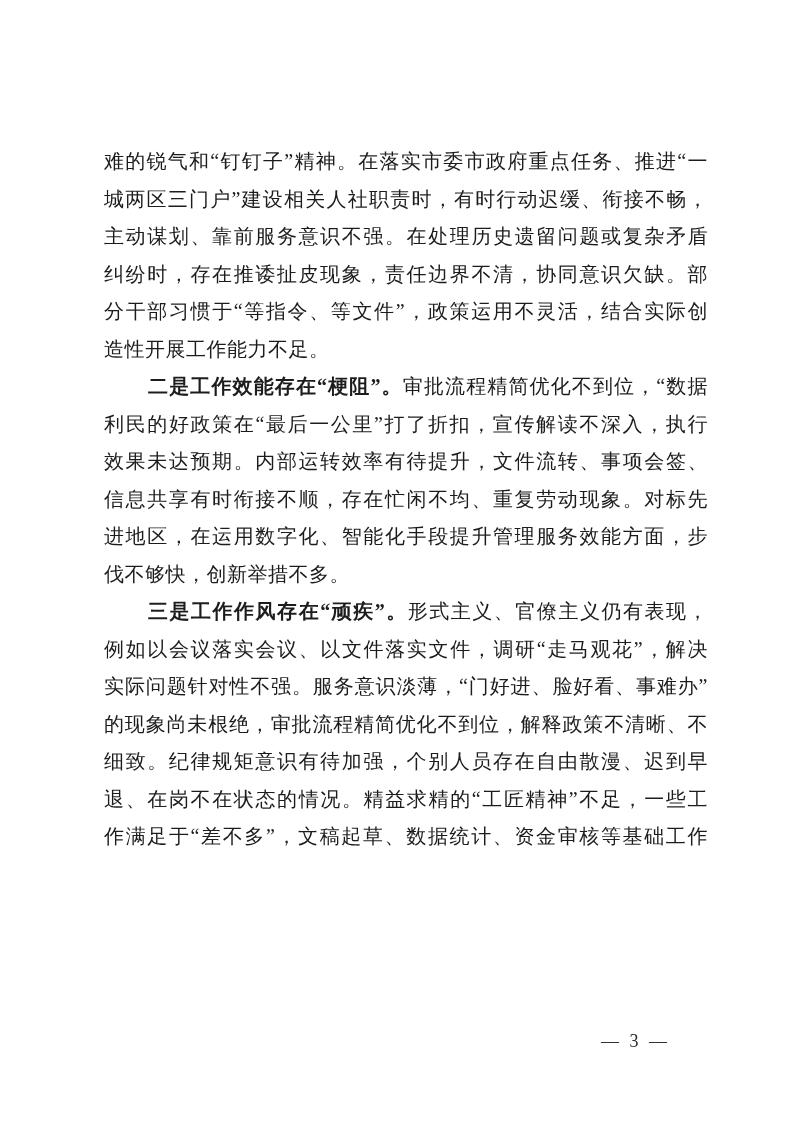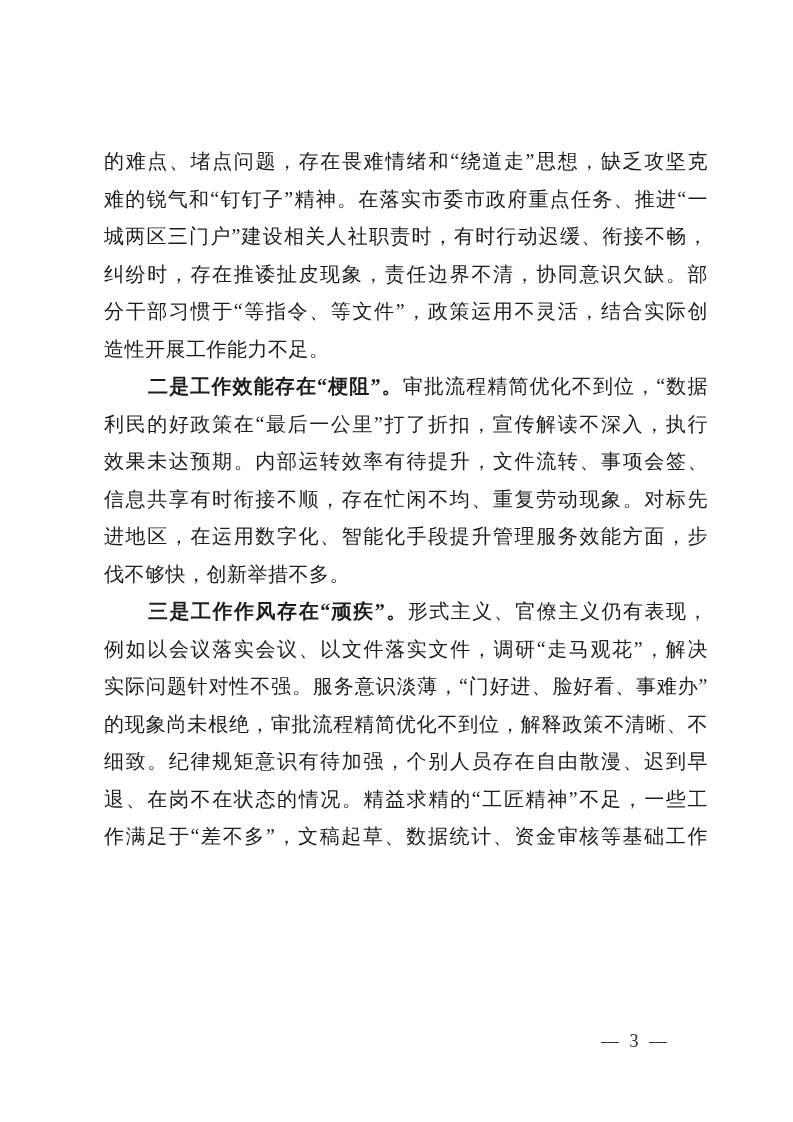--- a/index.html
+++ b/index.html
@@ -54,23 +54,23 @@
     font-size: 18px;
     letter-spacing: 3px;
     white-space: nowrap;
   }
 </style>
 </head>
 <body>
 
 <div class="page">
   <div class="text-block" id="text-block">
-      <div class="line">的难点、堵点问题，存在畏难情绪和“绕道走”思想，缺乏攻坚克</div>
       <div class="line">难的锐气和“钉钉子”精神。在落实市委市政府重点任务、推进“一</div>
       <div class="line">城两区三门户”建设相关人社职责时，有时行动迟缓、衔接不畅，</div>
+      <div class="line">主动谋划、靠前服务意识不强。在处理历史遗留问题或复杂矛盾</div>
       <div class="line">纠纷时，存在推诿扯皮现象，责任边界不清，协同意识欠缺。部</div>
       <div class="line">分干部习惯于“等指令、等文件”，政策运用不灵活，结合实际创</div>
       <div class="line no-justify">造性开展工作能力不足。</div>
       <div class="line indent"><span class="lead">二是工作效能存在“梗阻”。</span>审批流程精简优化不到位，“数据</div>
       <div class="line">利民的好政策在“最后一公里”打了折扣，宣传解读不深入，执行</div>
       <div class="line">效果未达预期。内部运转效率有待提升，文件流转、事项会签、</div>
       <div class="line">信息共享有时衔接不顺，存在忙闲不均、重复劳动现象。对标先</div>
       <div class="line">进地区，在运用数字化、智能化手段提升管理服务效能方面，步</div>
       <div class="line no-justify">伐不够快，创新举措不多。</div>
       <div class="line indent"><span class="lead">三是工作作风存在“顽疾”。</span>形式主义、官僚主义仍有表现，</div>

